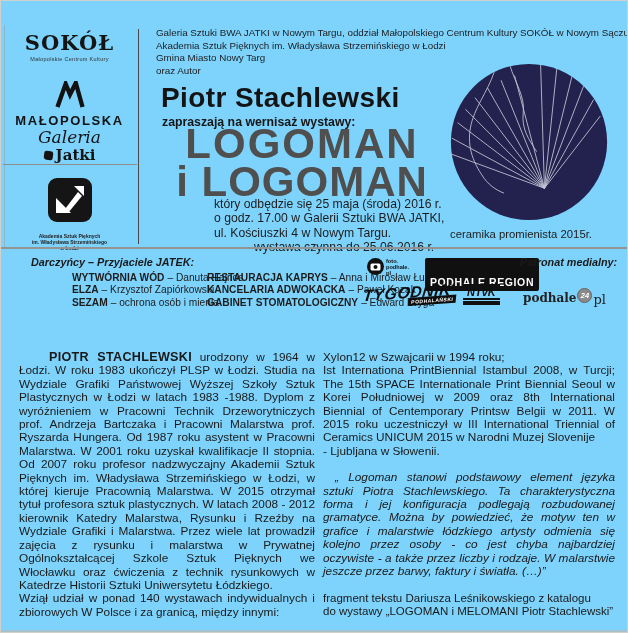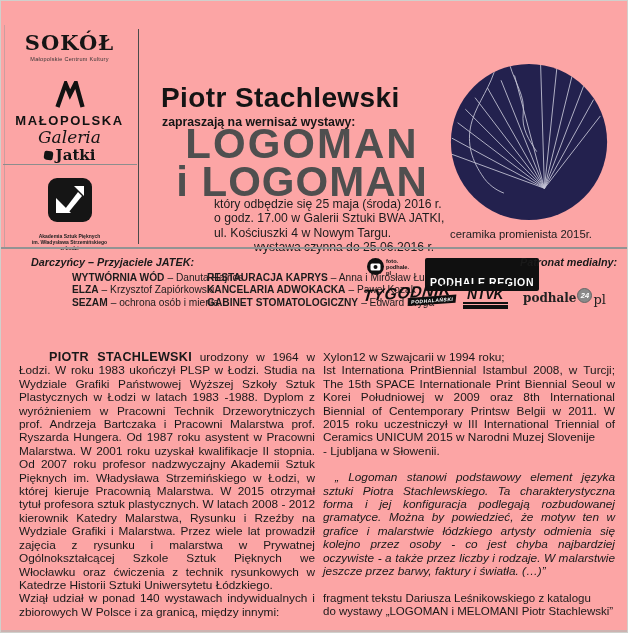--- a/index.html
+++ b/index.html
@@ -1,19 +1,19 @@
 <!DOCTYPE html>
 <html lang="pl"><head>
 <meta charset="utf-8">
 <style>
   * { margin:0; padding:0; box-sizing:border-box; }
   html,body { background:#e9e9e7; }
   #page {
     position:relative; width:628px; height:633px; margin:0 auto;
-    background:#fca5a5; overflow:hidden;
+    background:#7dd3fc; overflow:hidden;
     font-family:"Liberation Sans", sans-serif; color:#1a1a1a;
     border:1px solid #d0d0cc;
   }
   .abs { position:absolute; }
 
   
   .logo-col-item { left:0; width:137px; text-align:center; }
   .sokol-name { font-family:"DejaVu Serif", serif; font-weight:600; font-size:21px; letter-spacing:1px; color:#151515; }
   .sokol-sub  { font-size:5.5px; letter-spacing:.3px; color:#333; margin-top:1px; }
   .malo-name  { font-size:13px; letter-spacing:1.6px; color:#121212; font-weight:600; margin-top:1px; }
@@ -59,21 +59,21 @@
     font-size:10.5px; letter-spacing:.6px; padding:18px 5px 3px; border-radius:2px; }
   .patronat { left:519px; top:255px; font-size:10.8px; font-weight:bold; font-style:italic; }
 
   .tygodnik { left:362px; top:283px; transform:rotate(-4deg) skewX(-10deg); color:#0e0e0e; }
   .tygodnik .big { font-size:16px; font-weight:bold; font-style:italic; letter-spacing:.5px; }
   .tygodnik .sub { position:absolute; right:-6px; bottom:-4px; background:#0e0e0e; color:#fff;
     font-size:5px; font-weight:bold; letter-spacing:.5px; padding:1px 3px; }
 
   .ntvk { left:462px; top:283px; text-align:center; }
   .ntvk .txt { border-top:2.5px solid #101010; border-bottom:2.5px solid #101010;
-    font-weight:bold; font-style:italic; font-size:14px; padding:0 4px; color:#101010; }
+    font-weight:bold; font-style:italic; font-size:11px; padding:0 4px; color:#101010; }
   .ntvk .bar { height:4px; background:#101010; margin-top:1px; }
 
   .podhale24 { left:522px; top:287px; display:flex; align-items:center; font-family:"DejaVu Serif", serif; color:#222; }
   .podhale24 .nm { font-size:12px;font-weight:bold; }
   .podhale24 .badge { width:15px; height:15px; border-radius:50%; background:#8a8a8a; color:#fff;
     display:flex; align-items:center; justify-content:center; font-size:7.5px; font-weight:bold; font-style:italic;
     font-family:"Liberation Sans", sans-serif; margin:0 1px 4px; border:1px solid #666; }
   .podhale24 .tld { font-size:13px; margin-top:3px; }
 
   
@@ -125,20 +125,26 @@
     </svg>
     <div class="asp-caption">
       <div>Akademia Sztuk Pięknych</div>
       <div>im. Władysława Strzemińskiego</div>
       <div>w Łodzi</div>
     </div>
   </div>
 
   <div class="abs vline"></div>
 
+  <div class="abs org-lines">
+    <div>Galeria Sztuki BWA JATKI w Nowym Targu, oddział  Małopolskiego Centrum Kultury SOKÓŁ w  Nowym Sączu</div>
+    <div>Akademia Sztuk Pięknych im. Władysława Strzemińskiego w  Łodzi</div>
+    <div>Gmina Miasto Nowy Targ</div>
+    <div>oraz Autor</div>
+  </div>
 
   <div class="abs artist">Piotr Stachlewski</div>
   <div class="abs invite">zapraszają na wernisaż  wystawy:</div>
 
   <div class="abs title">
     <div class="t1">LOGOMAN</div>
     <div class="t2">i LOGOMAN</div>
   </div>
 
   <div class="abs event">

